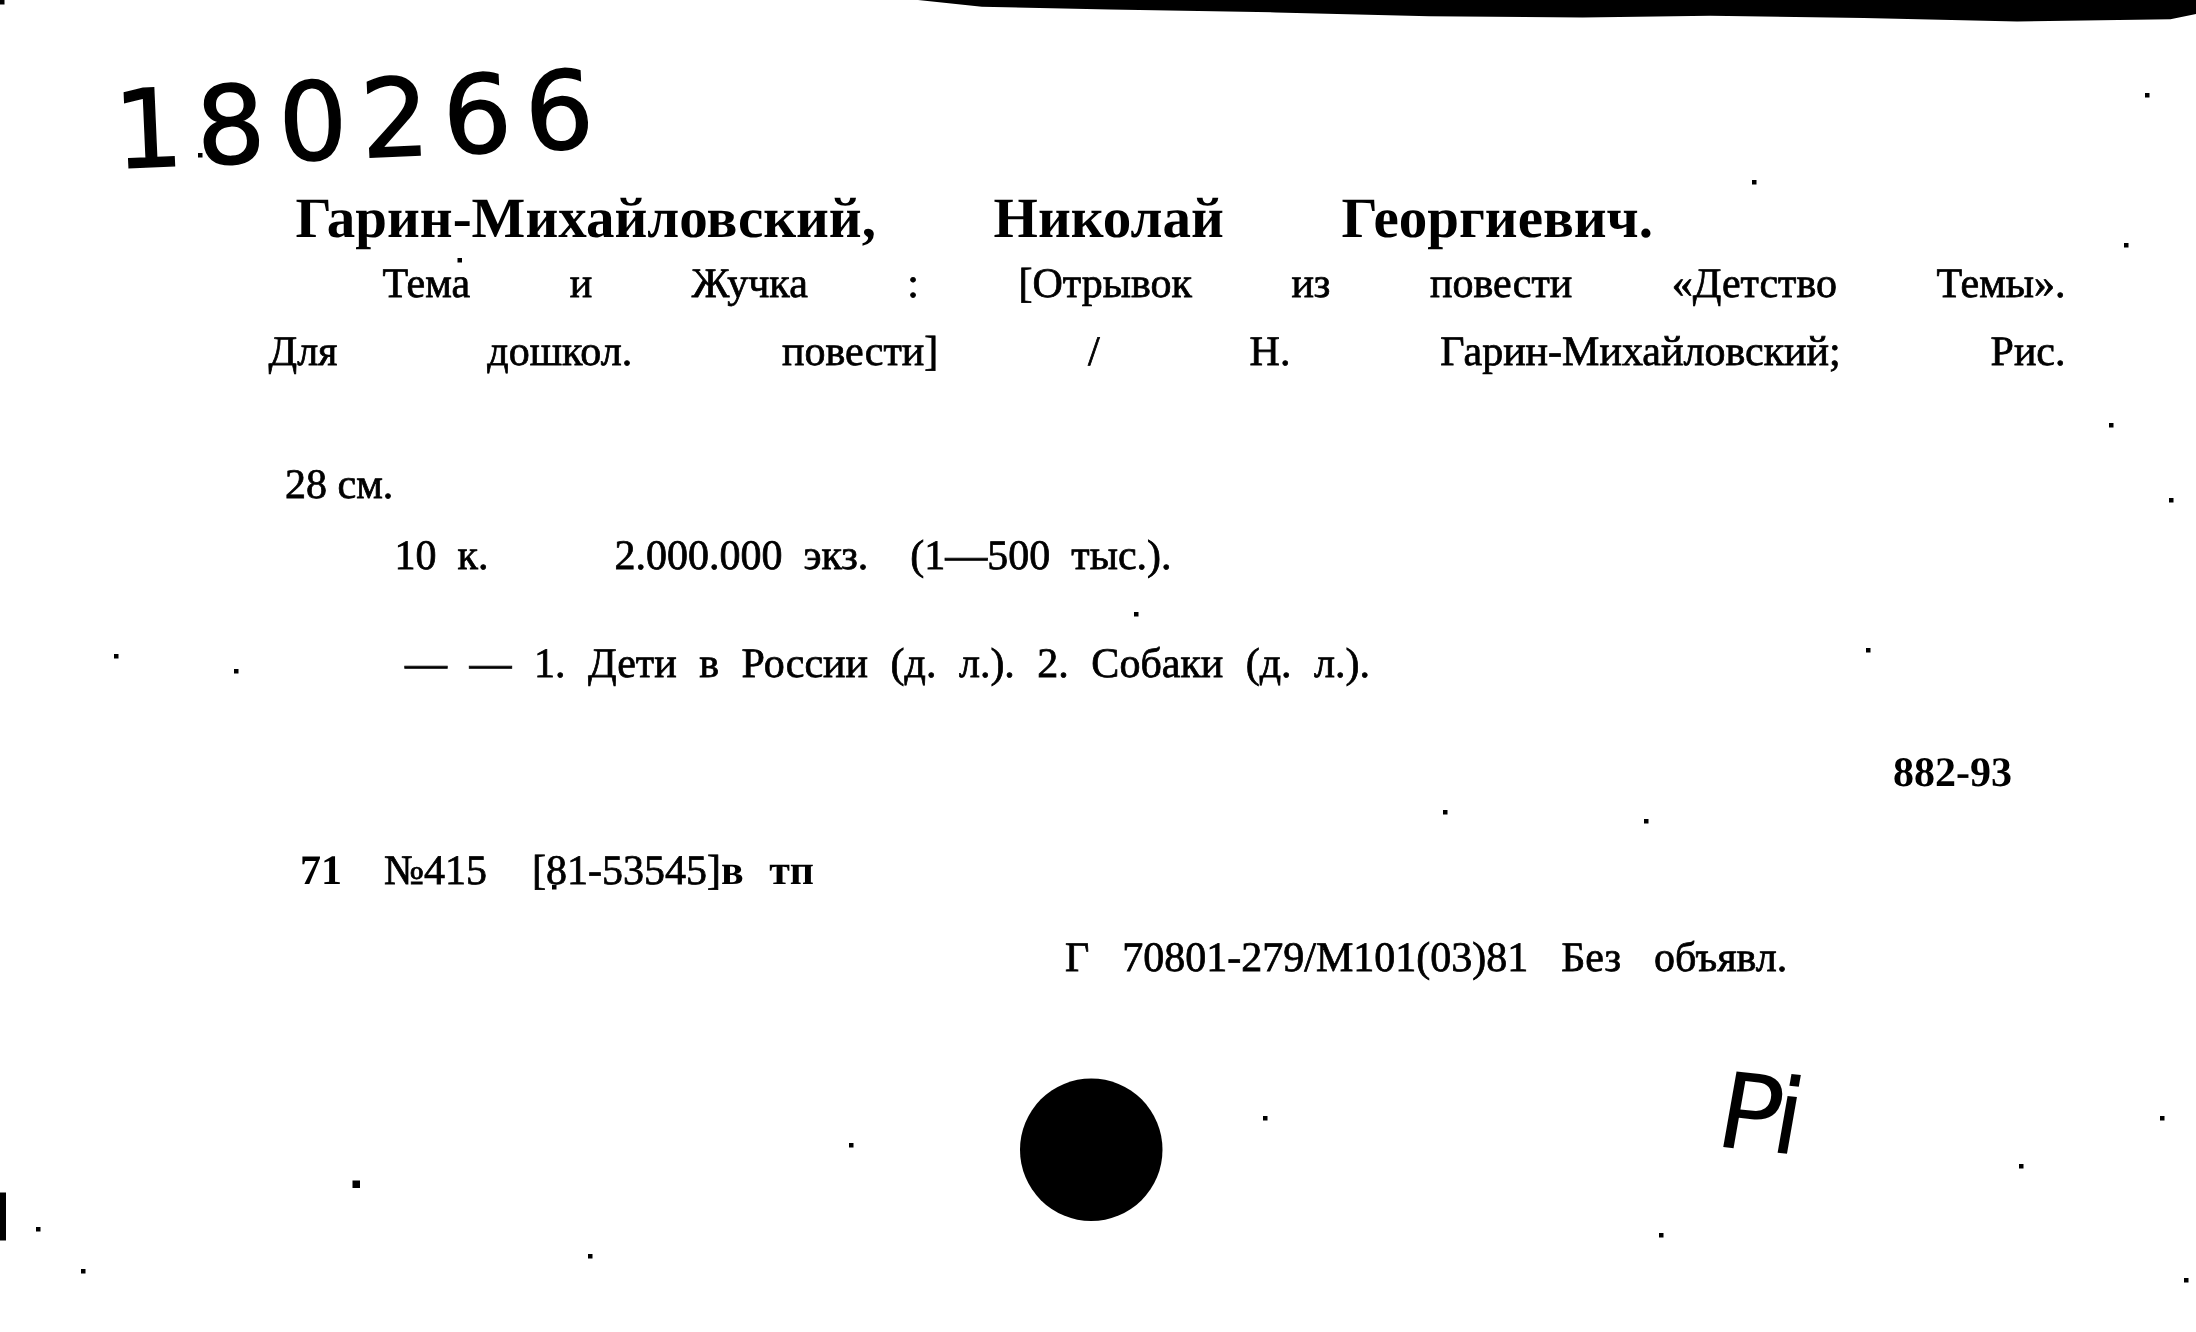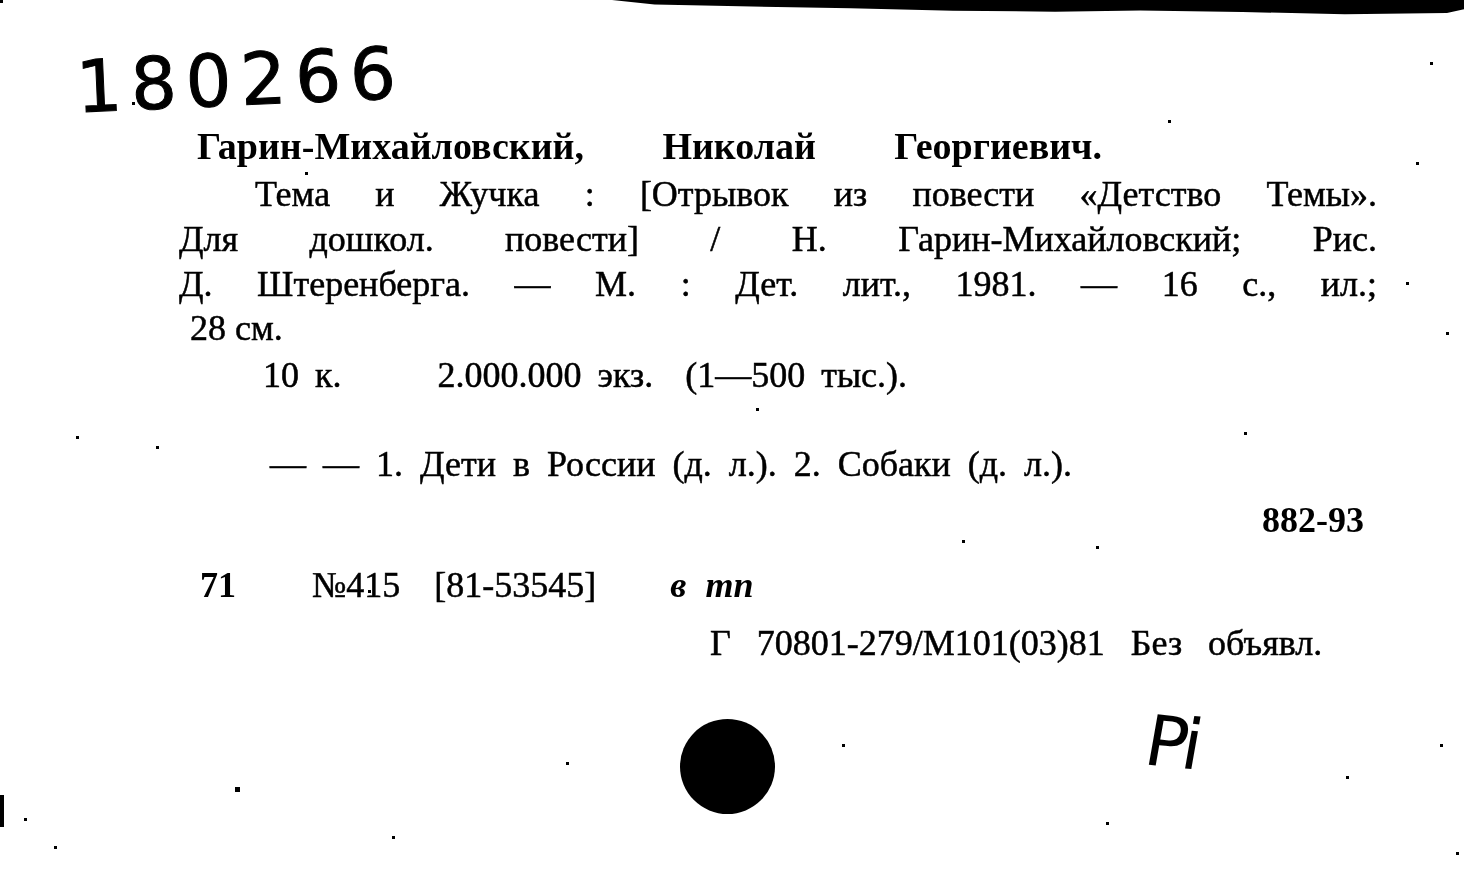--- a/index.html
+++ b/index.html
@@ -1,20 +1,20 @@
 <!DOCTYPE html>
 <html><head>
 <meta charset="utf-8">
 <style>
   html,body{margin:0;padding:0;background:#888;}
   .stage{position:relative;width:1464px;height:888px;background:#ffffff;overflow:hidden;
          font-family:"Liberation Serif",serif;color:#000;}
   .t{position:absolute;white-space:pre;line-height:1.15;}
   .just{white-space:normal;text-align:justify;text-align-last:justify;}
-  .body-size{font-size:36px;}
+  .body-size{font-size:28px;}
   .ink{ -webkit-text-stroke:0.5px #000; }
 
   
   .scan-band{position:absolute;top:0;left:612px;width:852px;height:15px;background:#000;
     clip-path:polygon(0 0,100% 0,100% 62%,98% 86%,86% 95%,74% 80%,62% 70%,52% 78%,40% 72%,28% 55%,15% 42%,5% 30%,0 0);}
   .edge-tick{position:absolute;left:0;top:795px;width:4px;height:32px;background:#000;}
 
   
   .accn{position:absolute;left:76px;top:38px;font-family:"DejaVu Sans",sans-serif;
         font-size:72px;font-weight:500;letter-spacing:9px;transform:rotate(-2.5deg);
@@ -32,52 +32,51 @@
   .noise{position:absolute;left:0;top:0;width:3px;height:3px;background:#000;
     box-shadow: 1168px 120px 0 #000, 1430px 62px 0 #000, 305px 172px 0 #000,
       132px 102px 0 #000, 1406px 282px 0 #000, 1446px 332px 0 #000,
       962px 540px 0 #000, 1096px 546px 0 #000, 76px 436px 0 #000,
       156px 446px 0 #000, 1416px 162px 0 #000, 566px 762px 0 #000,
       842px 744px 0 #000, 392px 836px 0 #000, 236px 788px 0 1px #000,
       1346px 776px 0 #000, 1440px 744px 0 #000, 1106px 822px 0 #000,
       54px 846px 0 #000, 756px 408px 0 #000, 1244px 432px 0 #000,
       368px 590px 0 #000, 1456px 852px 0 #000, 24px 818px 0 #000;}
 
-  .reg-line{display:flex;align-items:flex-start;gap:48px;}
+  .reg-line{display:flex;align-items:flex-start;}
   .bold{font-weight:700;}
 </style>
 </head>
 <body>
 
 <div class="stage">
 
   <div class="scan-band"></div>
   <div class="edge-tick"></div>
   <div class="noise"></div>
 
   <div class="accn">180266</div>
 
   <div class="heading just">Гарин-Михайловский, Николай Георгиевич.</div>
 
   <div class="t just body-size ink" style="left:255px;top:174px;width:1122px;">Тема и Жучка : [Отрывок из повести «Детство Темы».</div>
   <div class="t just body-size ink" style="left:179px;top:219px;width:1198px;">Для дошкол. повести] / Н. Гарин-Михайловский; Рис.</div>
-  <div class="t just body-size ink" style="left:179px;top:264px;width:1198px;">Д. Штеренберга. — М. : Дет. лит., 1981. — 16 с., ил.;</div>
   <div class="t body-size ink" style="left:190px;top:308px;text-align:center;">28 см.</div>
 
   <div class="t body-size ink" style="left:263px;top:355px;word-spacing:7px;">10 к.      2.000.000 экз.  (1—500 тыс.).</div>
 
-  <div class="t body-size ink" style="left:270px;top:444px;word-spacing:8px;">— — 1. Дети в России (д. л.). 2. Собаки (д. л.).</div>
+  <div class="t body-size ink" style="left:270px;top:427px;word-spacing:8px;">— — 1. Дети в России (д. л.). 2. Собаки (д. л.).</div>
 
   <div class="t body-size bold" style="left:1262px;top:500px;">882-93</div>
 
 
   <div class="t body-size reg-line" style="left:200px;top:565px;">
     <span class="bold">71</span>
     <span class="ink" style="margin-left:28px;word-spacing:8px;">№415  [81-53545]</span>
-    <span class="bold" style="margin-left:26px;word-spacing:10px;font-style:italic;">в тп</span>
+    <span class="bold" style="word-spacing:10px;">в тп</span>
   </div>
 
 
   <div class="t body-size ink" style="left:710px;top:623px;word-spacing:4px;">Г  70801-279/М101(03)81  Без  объявл.</div>
 
   <div class="hole"></div>
 
   <div class="pi-mark">Pi</div>
 
 </div>

